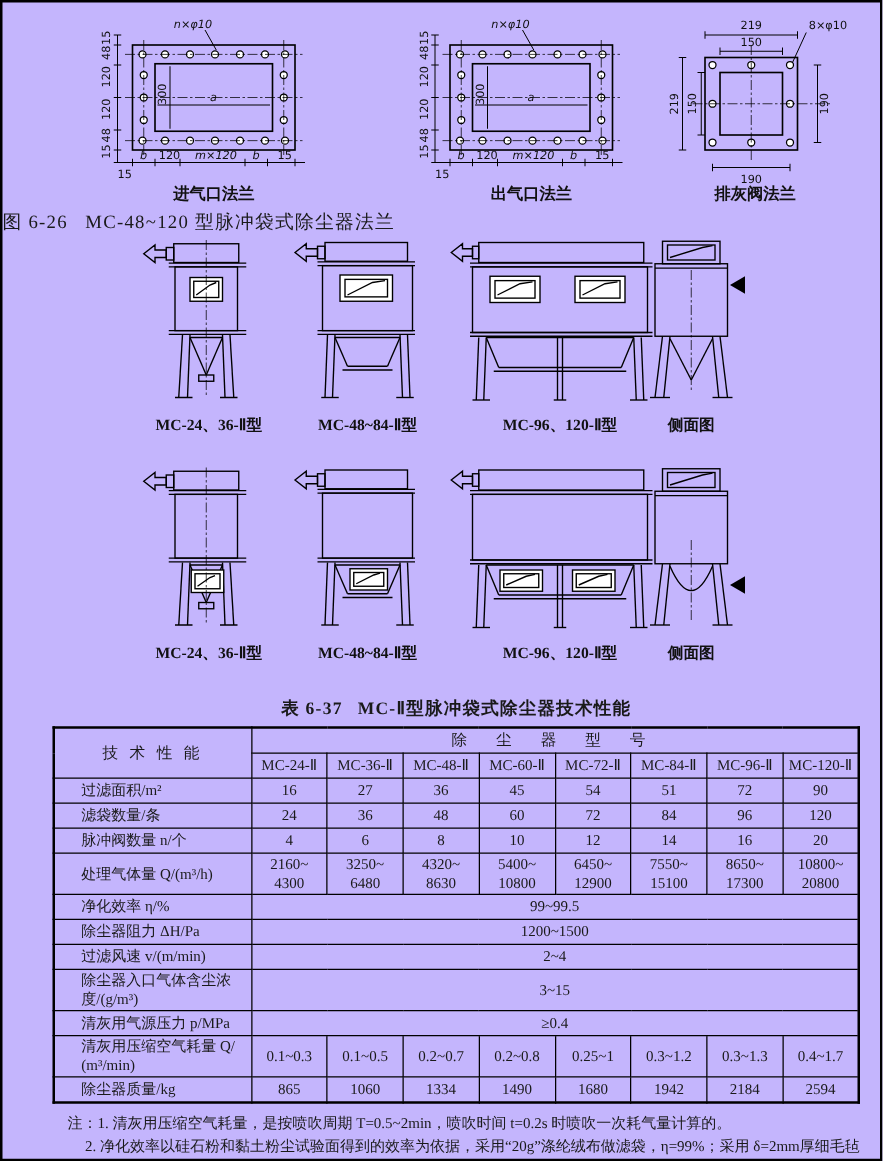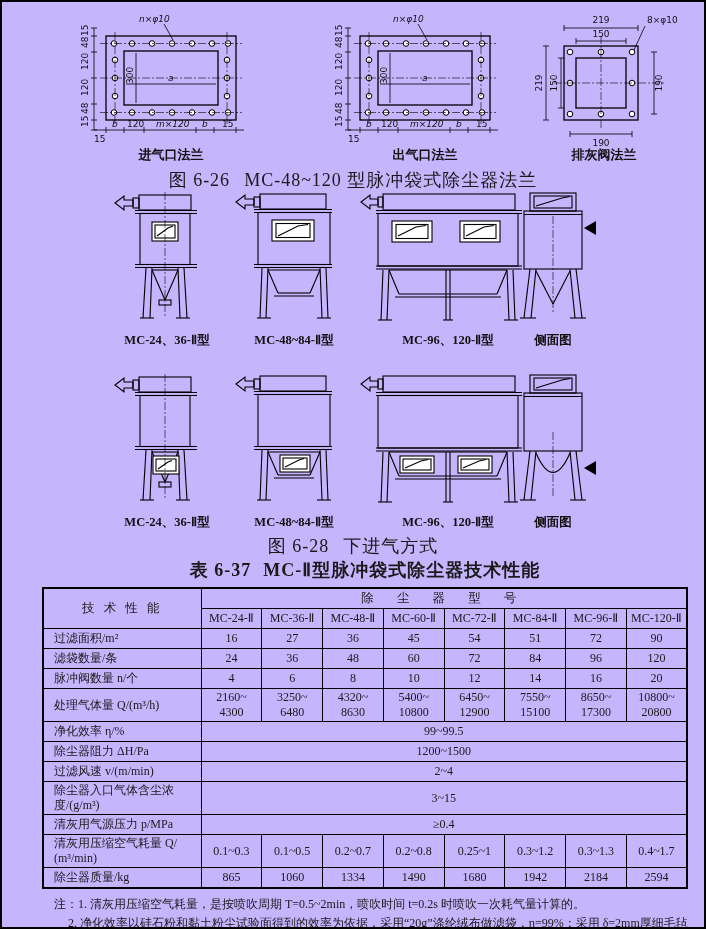--- a/index.html
+++ b/index.html
@@ -6,28 +6,28 @@
   .page{
     position:relative;width:706px;height:929px;margin:0 auto;
     background:#c4b5fd;border:2px solid #000;box-sizing:border-box;
     font-family:"Liberation Serif", serif;color:#1a1a1a;overflow:hidden;
   }
   svg{position:absolute;overflow:visible;}
   svg text{font-family:"DejaVu Sans", sans-serif;font-size:9px;fill:#111;}
   svg text.it{font-style:italic;}
   svg text.fname{font-family:"Liberation Serif", serif;font-size:13px;font-weight:600;text-anchor:middle;}
   svg text.ulabel{font-family:"Liberation Serif", serif;font-size:12.5px;font-weight:700;text-anchor:middle;}
-  .caption{position:absolute;left:0;width:100%;text-align:center;font-size:18px;letter-spacing:1px;}
+  .caption{position:absolute;left:0;width:100%;font-size:15px;letter-spacing:1px;}
   .caption .tag{margin-right:14px;}
   .tbl-wrap{position:absolute;left:40px;top:556px;width:646px;}
-  .tbl-title{text-align:center;font-size:18px;font-weight:700;letter-spacing:1px;margin:0 0 5px 0;}
+  .tbl-title{text-align:center;font-size:14px;font-weight:700;letter-spacing:1px;margin:0 0 5px 0;}
   .tbl-title .tag{margin-right:12px;}
   table{border-collapse:collapse;width:100%;table-layout:fixed;border:2px solid #000;}
   td{border:1px solid #000;font-size:12px;text-align:center;padding:1px 1px;line-height:1.25;height:17px;overflow:hidden;}
-  td.lbl{text-align:left;padding-left:10px;}
+  td.lbl{text-align:left;padding-left:21px;}
   td.corner{text-align:center;letter-spacing:3px;font-size:12.5px;}
   td.group{letter-spacing:10px;font-size:12.5px;}
   .preline{white-space:pre-line;}
   .notes{margin-top:6px;font-size:12px;line-height:1.55;}
   .notes p{margin:0;}
   .notes .n1{text-indent:12px;}
   .notes .n2{text-indent:26px;}
 </style>
 </head>
 <body>
@@ -447,23 +447,20 @@
       <line x1="76" y1="79" x2="82" y2="128"></line>
         <line x1="70" y1="79" x2="75" y2="128"></line>
         <line x1="70" y1="128" x2="86" y2="128"></line>
       <path d="M36,81 Q53,120 70,81"></path>
     </g>
     <polygon points="84,96 96,89 96,103" fill="#000"></polygon>
     <line x1="53" y1="60" x2="53" y2="124" stroke="#000" stroke-width="0.6" stroke-dasharray="8 2 2 2"></line>
     <text class="ulabel" x="53" y="154">侧面图</text>
   </svg>
 
-  <div class="caption" style="top:532px">
-    <span class="tag">图 6-28</span><span>下进气方式</span>
-  </div>
 
   <div class="tbl-wrap">
     <div class="tbl-title">
       <span class="tag">表 6-37</span><span>MC-Ⅱ型脉冲袋式除尘器技术性能</span>
     </div>
     <table>
       <colgroup>
         <col style="width:158px">
           <col>
           <col>

